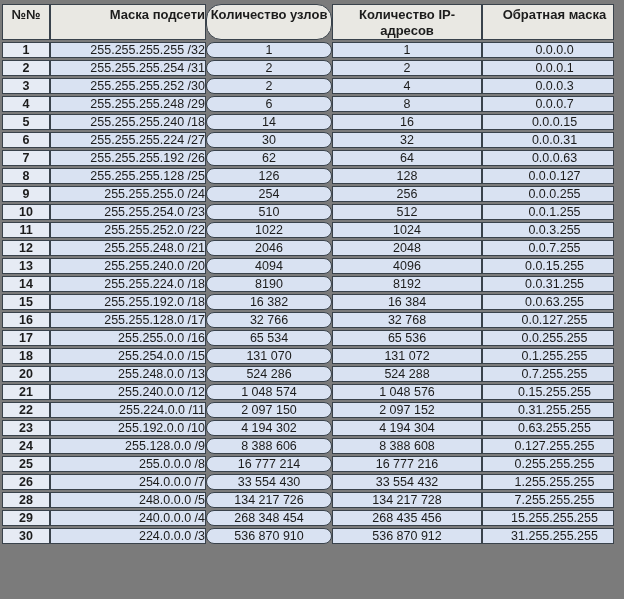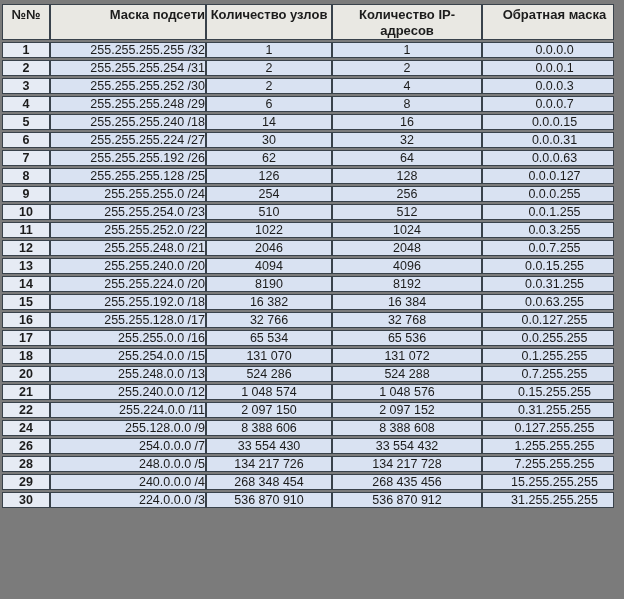--- a/index.html
+++ b/index.html
@@ -46,21 +46,21 @@
   }
   td.idx {
     background: #e6ebf4;
     font-weight: bold;
   }
   td.val {
     background: #d9e2f2;
   }
   th:nth-child(1), td:nth-child(1) { width: 48px; }
   th:nth-child(2), td:nth-child(2) { width: 156px; text-align: right; }
-  th:nth-child(3), td:nth-child(3) { width: 126px; }
+  th:nth-child(3), td:nth-child(3) { width: 126px; border-radius: 15px; }
   th:nth-child(4), td:nth-child(4) { width: 150px; }
   th:nth-child(5), td:nth-child(5) { width: 132px; padding-left: 13px; }
 </style>
 </head>
 <body>
 
 <div class="page">
   <table class="subnet-table">
     <thead>
       <tr id="header-row">
@@ -158,21 +158,21 @@
         </tr>
         <tr>
           <td class="idx">13</td>
           <td class="val">255.255.240.0 /20</td>
           <td class="val">4094</td>
           <td class="val">4096</td>
           <td class="val">0.0.15.255</td>
         </tr>
         <tr>
           <td class="idx">14</td>
-          <td class="val">255.255.224.0 /20</td>
+          <td class="val">255.255.224.0 /18</td>
           <td class="val">8190</td>
           <td class="val">8192</td>
           <td class="val">0.0.31.255</td>
         </tr>
         <tr>
           <td class="idx">15</td>
           <td class="val">255.255.192.0 /18</td>
           <td class="val">16 382</td>
           <td class="val">16 384</td>
           <td class="val">0.0.63.255</td>
@@ -213,27 +213,41 @@
           <td class="val">0.15.255.255</td>
         </tr>
         <tr>
           <td class="idx">22</td>
           <td class="val">255.224.0.0 /11</td>
           <td class="val">2 097 150</td>
           <td class="val">2 097 152</td>
           <td class="val">0.31.255.255</td>
         </tr>
         <tr>
+          <td class="idx">23</td>
+          <td class="val">255.192.0.0 /10</td>
+          <td class="val">4 194 302</td>
+          <td class="val">4 194 304</td>
+          <td class="val">0.63.255.255</td>
+        </tr>
+        <tr>
           <td class="idx">24</td>
           <td class="val">255.128.0.0 /9</td>
           <td class="val">8 388 606</td>
           <td class="val">8 388 608</td>
           <td class="val">0.127.255.255</td>
         </tr>
         <tr>
+          <td class="idx">25</td>
+          <td class="val">255.0.0.0 /8</td>
+          <td class="val">16 777 214</td>
+          <td class="val">16 777 216</td>
+          <td class="val">0.255.255.255</td>
+        </tr>
+        <tr>
           <td class="idx">26</td>
           <td class="val">254.0.0.0 /7</td>
           <td class="val">33 554 430</td>
           <td class="val">33 554 432</td>
           <td class="val">1.255.255.255</td>
         </tr>
         <tr>
           <td class="idx">28</td>
           <td class="val">248.0.0.0 /5</td>
           <td class="val">134 217 726</td>

